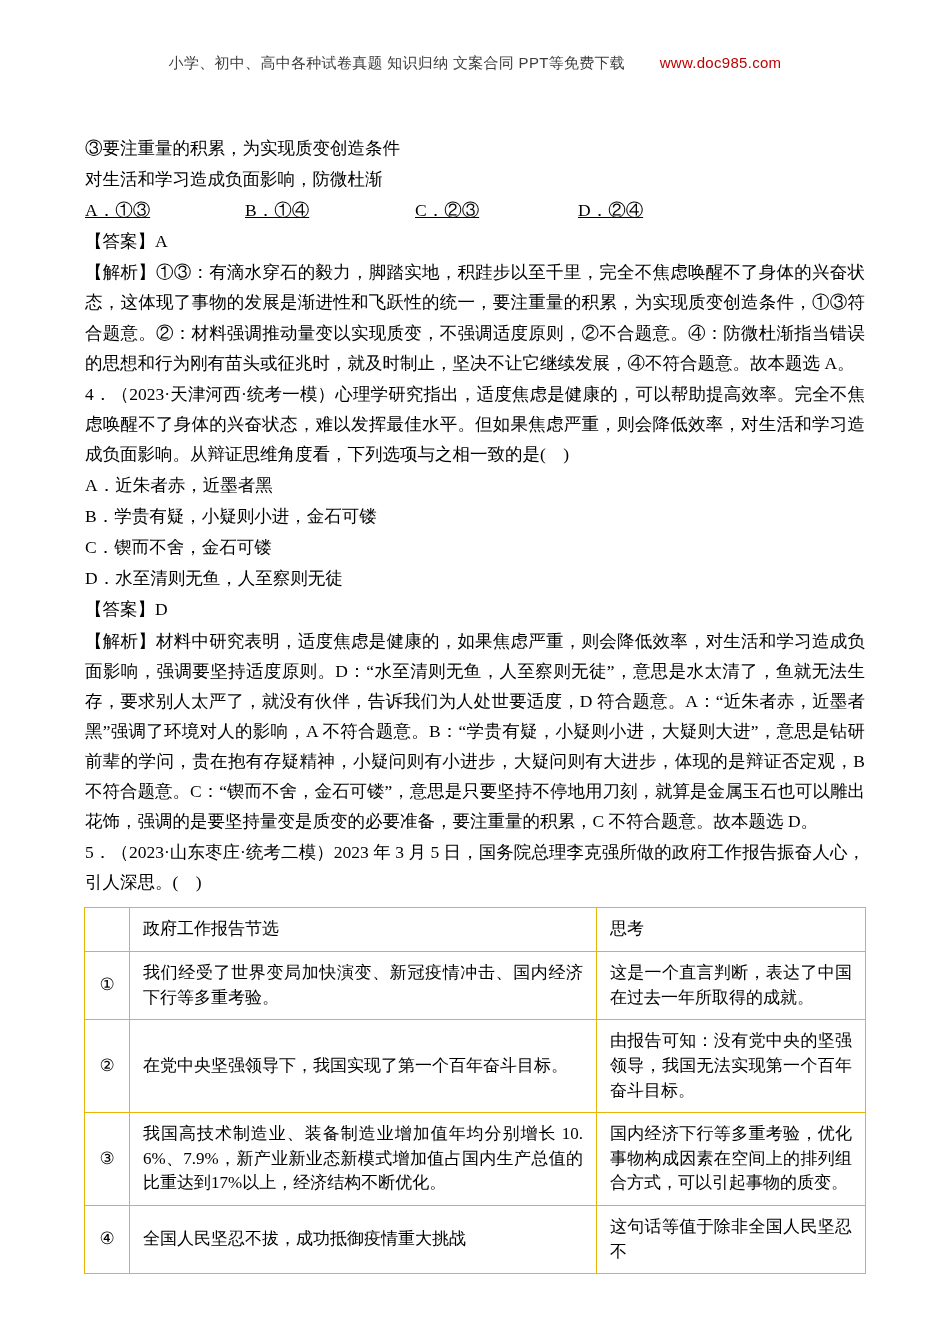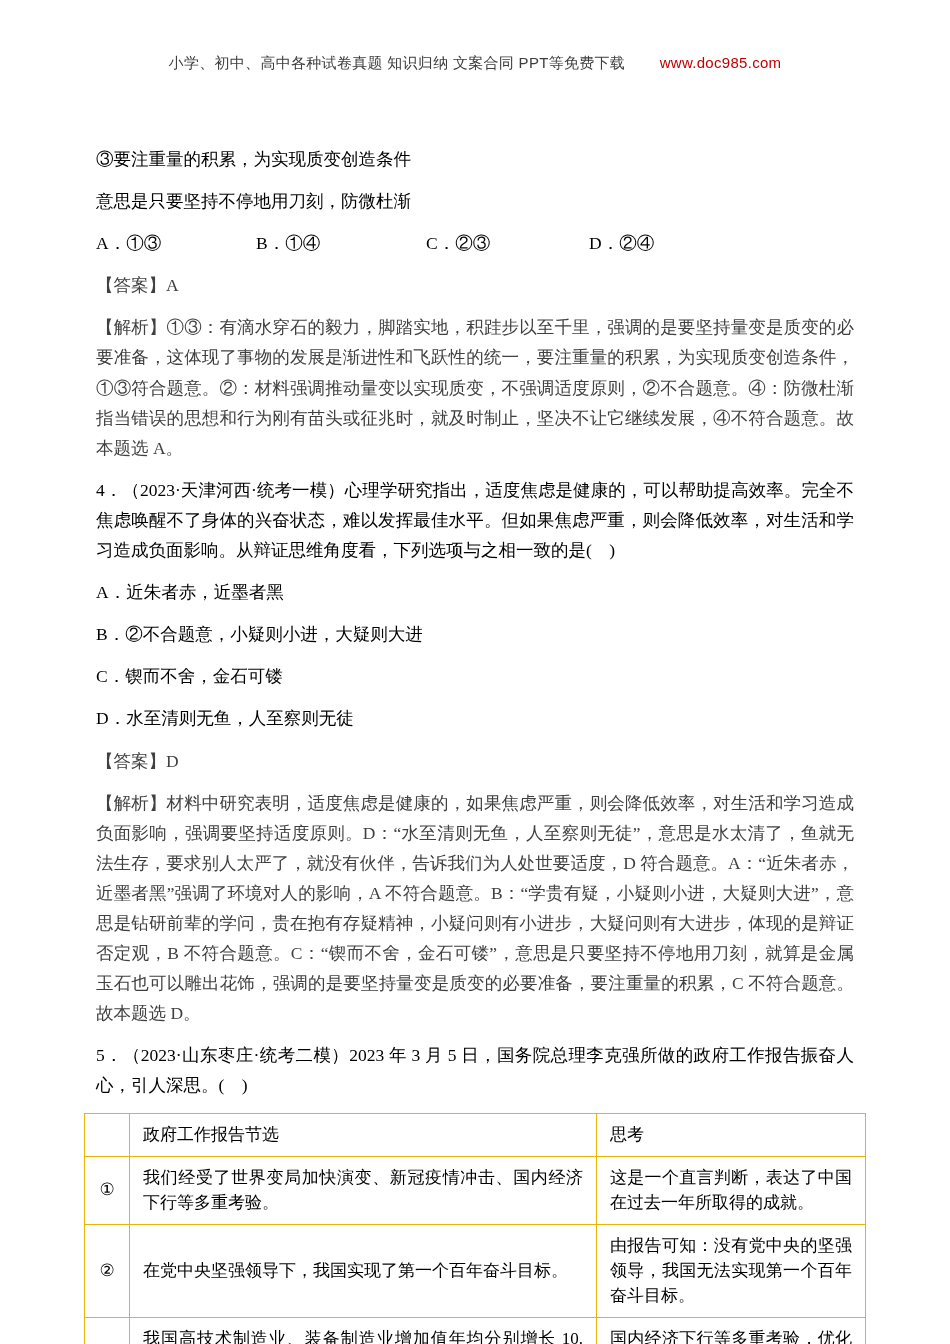--- a/index.html
+++ b/index.html
@@ -12,25 +12,25 @@
   }
   .page { position: relative; width: 950px; height: 1344px; box-sizing: border-box; padding: 0 84px; }
   .doc-header {
     position: absolute; top: 54px; left: 0; width: 950px;
     text-align: center; font-size: 15px; color: #3d3d3d;
     font-family: "Liberation Sans", sans-serif;
     letter-spacing: 0.3px;
   }
   .doc-header .url { color: #c00000; margin-left: 30px; }
   .content { padding-top: 132px; font-size: 17.5px; line-height: 1.72; }
-  .content p { margin: 12px; text-align: justify; }
+  .content p { margin: 1px; text-align: justify; }
   .content p.nojust { text-align: left; }
-  .red { color: #404040; }
+  .red { color: #000000; }
   .choices { display: flex; text-align: left; }
-  .choices span { display: inline-block; }
+  .choices span { display: inline-block; text-decoration: underline; }
   .choices span:nth-child(1) { width: 160px; }
   .choices span:nth-child(2) { width: 170px; }
   .choices span:nth-child(3) { width: 163px; }
   .qblock { margin-top: 6px; }
   table.q5 {
     border-collapse: collapse; width: 100%;
     margin-top: 10px; font-size: 17px; line-height: 1.45;
     table-layout: fixed;
   }
   table.q5 td {
@@ -50,35 +50,35 @@
 <div class="page">
 
   <div class="doc-header">
     <span>小学、初中、高中各种试卷真题 知识归纳 文案合同  PPT等免费下载</span>
     <span class="url">www.doc985.com</span>
   </div>
 
   <div class="content">
 
     <p>③要注重量的积累，为实现质变创造条件</p>
-    <p>意思是只要坚持不停地用刀刻，防微杜渐</p>
+    <p>对生活和学习造成负面影响，防微杜渐</p>
 
     <p class="choices">
       <span>A．①③</span>
       <span>B．①④</span>
       <span>C．②③</span>
       <span>D．②④</span>
     </p>
 
     <p class="red nojust">【答案】A</p>
-    <p class="red">【解析】①③：有滴水穿石的毅力，脚踏实地，积跬步以至千里，强调的是要坚持量变是质变的必要准备，这体现了事物的发展是渐进性和飞跃性的统一，要注重量的积累，为实现质变创造条件，①③符合题意。②：材料强调推动量变以实现质变，不强调适度原则，②不合题意。④：防微杜渐指当错误的思想和行为刚有苗头或征兆时，就及时制止，坚决不让它继续发展，④不符合题意。故本题选 A。</p>
+    <p class="red">【解析】①③：有滴水穿石的毅力，脚踏实地，积跬步以至千里，完全不焦虑唤醒不了身体的兴奋状态，这体现了事物的发展是渐进性和飞跃性的统一，要注重量的积累，为实现质变创造条件，①③符合题意。②：材料强调推动量变以实现质变，不强调适度原则，②不合题意。④：防微杜渐指当错误的思想和行为刚有苗头或征兆时，就及时制止，坚决不让它继续发展，④不符合题意。故本题选 A。</p>
 
     <p class="qblock">4．（2023·天津河西·统考一模）心理学研究指出，适度焦虑是健康的，可以帮助提高效率。完全不焦虑唤醒不了身体的兴奋状态，难以发挥最佳水平。但如果焦虑严重，则会降低效率，对生活和学习造成负面影响。从辩证思维角度看，下列选项与之相一致的是(　)</p>
     <p class="nojust">A．近朱者赤，近墨者黑</p>
-    <p class="nojust">B．②不合题意，小疑则小进，大疑则大进</p>
+    <p class="nojust">B．学贵有疑，小疑则小进，金石可镂</p>
     <p class="nojust">C．锲而不舍，金石可镂</p>
     <p class="nojust">D．水至清则无鱼，人至察则无徒</p>
 
     <p class="red nojust">【答案】D</p>
     <p class="red">【解析】材料中研究表明，适度焦虑是健康的，如果焦虑严重，则会降低效率，对生活和学习造成负面影响，强调要坚持适度原则。D：“水至清则无鱼，人至察则无徒”，意思是水太清了，鱼就无法生存，要求别人太严了，就没有伙伴，告诉我们为人处世要适度，D 符合题意。A：“近朱者赤，近墨者黑”强调了环境对人的影响，A 不符合题意。B：“学贵有疑，小疑则小进，大疑则大进”，意思是钻研前辈的学问，贵在抱有存疑精神，小疑问则有小进步，大疑问则有大进步，体现的是辩证否定观，B 不符合题意。C：“锲而不舍，金石可镂”，意思是只要坚持不停地用刀刻，就算是金属玉石也可以雕出花饰，强调的是要坚持量变是质变的必要准备，要注重量的积累，C 不符合题意。故本题选 D。</p>
 
     <p class="qblock">5．（2023·山东枣庄·统考二模）2023 年 3 月 5 日，国务院总理李克强所做的政府工作报告振奋人心，引人深思。(　)</p>
 
     <table class="q5">
       <tbody>

